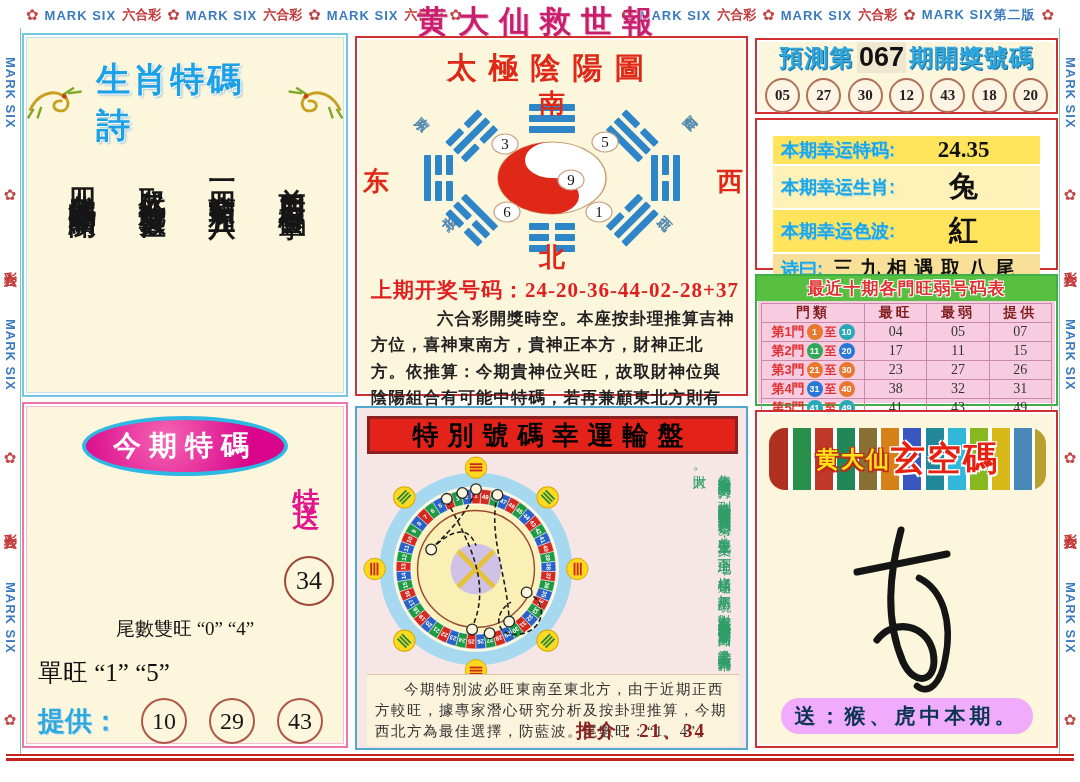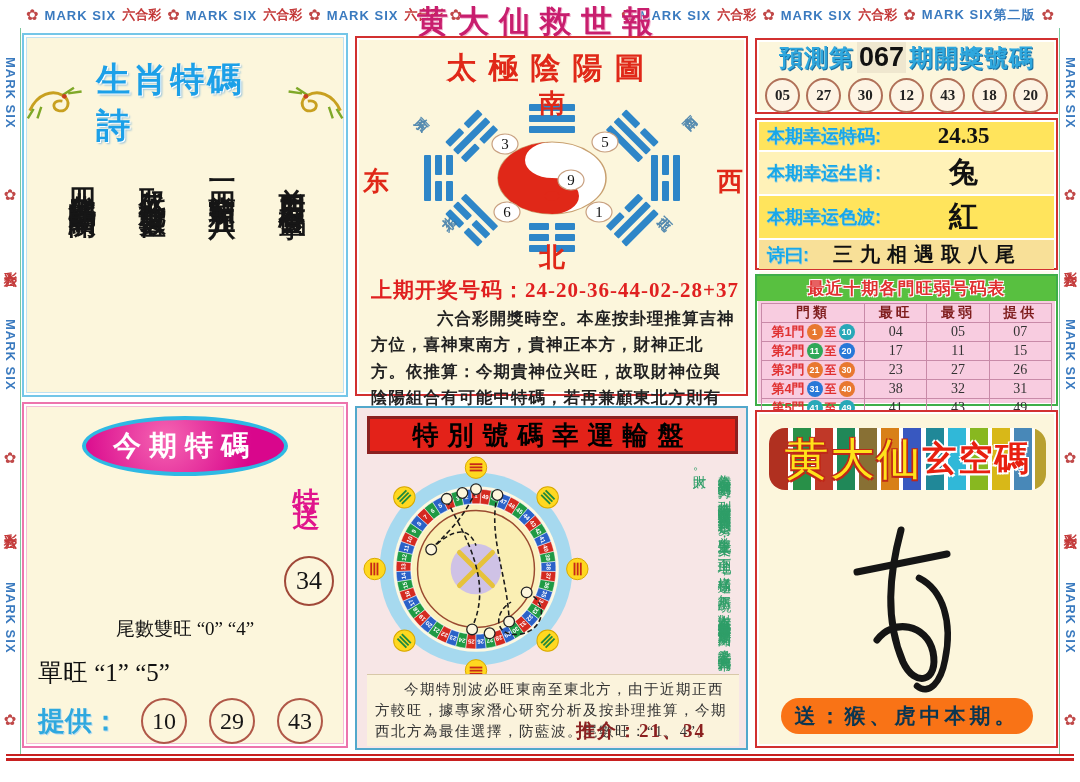--- a/index.html
+++ b/index.html
@@ -88,21 +88,21 @@
   #panelE{left:755px;top:38px;width:303px;height:76px;border:2px solid #D23030;box-shadow:inset 0 0 0 2px #fff;}
   .pe-title{display:flex;justify-content:center;align-items:flex-start;gap:3px;margin-top:2px;}
   .pe-blue{color:#2FA8DE;font-size:24px;font-weight:bold;text-shadow:1px 1px 0 #1A6FA0;letter-spacing:1px;}
   .pe-issue{color:#111;font-size:27px;font-weight:bold;background:#EFE7CF;padding:0 2px;
             font-family:"Liberation Sans",sans-serif;}
   .pe-nums{display:flex;justify-content:space-between;padding:4px 8px 0 8px;}
   .pe-circle{width:31px;height:31px;border:2px solid #B07058;border-radius:50%;background:#FDF4E4;
              display:flex;align-items:center;justify-content:center;font-size:15px;font-weight:bold;color:#222;}
   
   #panelF{left:755px;top:118px;width:303px;height:152px;border:2px solid #D23030;background:#fff;
-          display:flex;flex-direction:column;gap:2px;padding:2px;}
+          display:flex;flex-direction:column;gap:2px;padding:16px;}
   .lf-row{display:flex;align-items:center;padding:1px 8px;flex:1;}
   .lf-label{color:#18A8E8;font-weight:bold;font-size:18px;font-family:"Liberation Sans",sans-serif;
             text-shadow:.5px .5px 0 #9cd;}
   .lf-value{flex:1;text-align:center;font-size:23px;font-weight:bold;color:#111;}
   .lf-big{font-size:29px;}
   .lf-spaced{letter-spacing:7px;font-size:20px;}
   .lf-note{background:#FDFBF0;font-size:17.5px;color:#111;letter-spacing:2px;padding:2px 8px;}
   
   #panelG{left:755px;top:274px;width:303px;height:132px;border:2px solid #3FAE49;background:#F8CCE0;
           box-shadow:inset 0 0 0 1px #fff;display:flex;flex-direction:column;}
@@ -125,27 +125,27 @@
   .rc-b{background:#2878D8;}
   
   #panelH{left:755px;top:410px;width:303px;height:338px;border:2px solid #D23030;box-shadow:inset 0 0 0 2px #fff;}
   .xk-banner{position:absolute;left:12px;top:16px;width:277px;height:62px;border-radius:16px;
     background:linear-gradient(90deg,
       #B03020 0 7%,#fff 7% 8.5%,#289048 8.5% 15%,#fff 15% 16.5%,#C03828 16.5% 23%,#fff 23% 24.5%,
       #208858 24.5% 31%,#fff 31% 32.5%,#887034 32.5% 39%,#fff 39% 40.5%,#D88018 40.5% 47%,#fff 47% 48.5%,
       #3858C0 48.5% 55%,#fff 55% 56.5%,#208898 56.5% 63%,#fff 63% 64.5%,#30B8D8 64.5% 71%,#fff 71% 72.5%,
       #88B820 72.5% 79%,#fff 79% 80.5%,#D8B818 80.5% 87%,#fff 87% 88.5%,#4888B8 88.5% 95%,#fff 95% 96%,#B8A030 96% 100%);
     display:flex;align-items:center;justify-content:center;}
-  .xk-yellow{color:#FFE31A;font-size:44px;font-weight:normal;letter-spacing:2px;
+  .xk-yellow{color:#FFE31A;font-size:23px;font-weight:bold;letter-spacing:2px;
      text-shadow:-1.5px -1.5px 0 #C02818,1.5px -1.5px 0 #C02818,-1.5px 1.5px 0 #C02818,1.5px 1.5px 0 #C02818;}
   .xk-red{color:#E82010;font-size:34px;font-weight:bold;letter-spacing:2px;
      text-shadow:-1.5px -1.5px 0 #fff,1.5px -1.5px 0 #fff,-1.5px 1.5px 0 #fff,1.5px 1.5px 0 #fff;}
   #scribble{position:absolute;left:88px;top:108px;}
   .xk-pill{position:absolute;left:24px;bottom:12px;width:252px;height:36px;border-radius:18px;
-     background:#f97316;display:flex;align-items:center;justify-content:center;
+     background:#f0abfc;display:flex;align-items:center;justify-content:center;
      color:#0A3550;font-size:21px;font-weight:bold;letter-spacing:4px;}
   
   #bottom-line{position:absolute;left:6px;right:6px;top:754px;height:7px;
      background:linear-gradient(180deg,#C82020 0 30%,#fff 30% 55%,#C82020 55% 100%);}
 </style>
 </head>
 <body>
 
 <div id="page">
 

